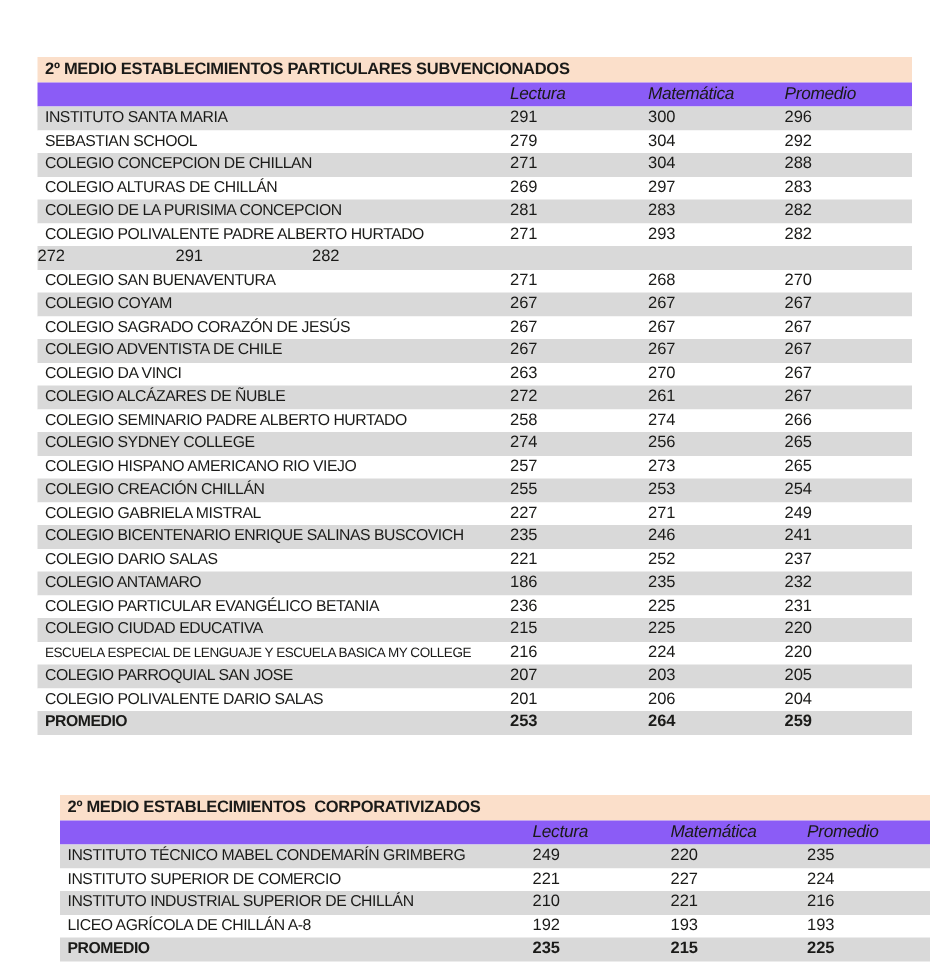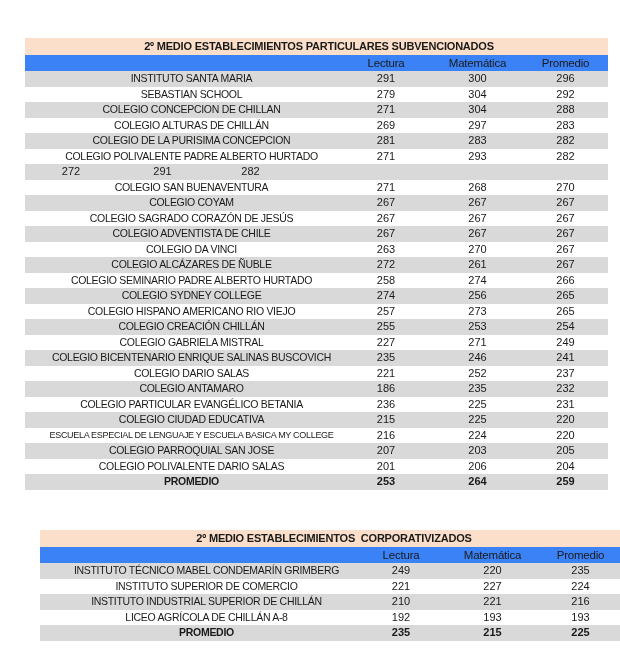--- a/index.html
+++ b/index.html
@@ -3,21 +3,21 @@
 <meta charset="utf-8">
 <style>
   * { margin: 0; padding: 0; box-sizing: border-box; }
   html, body {
     width: 620px; height: 650px;
     background: #ffffff;
     font-family: "Liberation Sans", sans-serif;
     color: #1a1a18;
     overflow: hidden;
   }
-  .page { position: relative; width: 562px; height: 650px; text-align: center; }
+  .page { position: relative; width: 562px; height: 650px; }
   .score-table {
     position: absolute;
     left: 25px;
     width: 583px;
   }
   .score-table.first { top: 38px; }
   .score-table.second { top: 530px; margin-left: 15px; }
   .section-title {
     background: #fbdfca;
     height: 17px;
@@ -26,39 +26,40 @@
     font-weight: bold;
     padding-left: 5px;
     letter-spacing: -0.2px;
     white-space: pre;
     overflow: hidden;
   }
   .col-headers {
     display: flex;
     height: 16px;
     line-height: 16px;
-    background: #3b82f6;
+    background: #8b5cf6;
+    font-style: italic;
   }
   .col-headers .cell { font-size: 11.5px; letter-spacing: -0.2px; }
   .rows { width: 100%; }
   .row {
     display: flex;
     height: 15.5px;
     line-height: 15.5px;
     background: #ffffff;
     overflow: hidden;
   }
   .rows .row:nth-child(odd) { background: #d9d9d9; }
   .cell {
     white-space: nowrap;
     overflow: hidden;
   }
   .cell.name {
     width: 315px;
-    padding-left: 18px;
+    padding-left: 5px;
     font-size: 10.5px;
     letter-spacing: -0.3px;
   }
   .cell.name.small { font-size: 9px; letter-spacing: -0.3px; }
   .cell.c1 { width: 92px; }
   .cell.c2 { width: 91px; }
   .cell.c3 { width: 85px; }
   .cell.num { font-size: 11px; }
   .row.total .cell { font-weight: bold; }
 </style>

